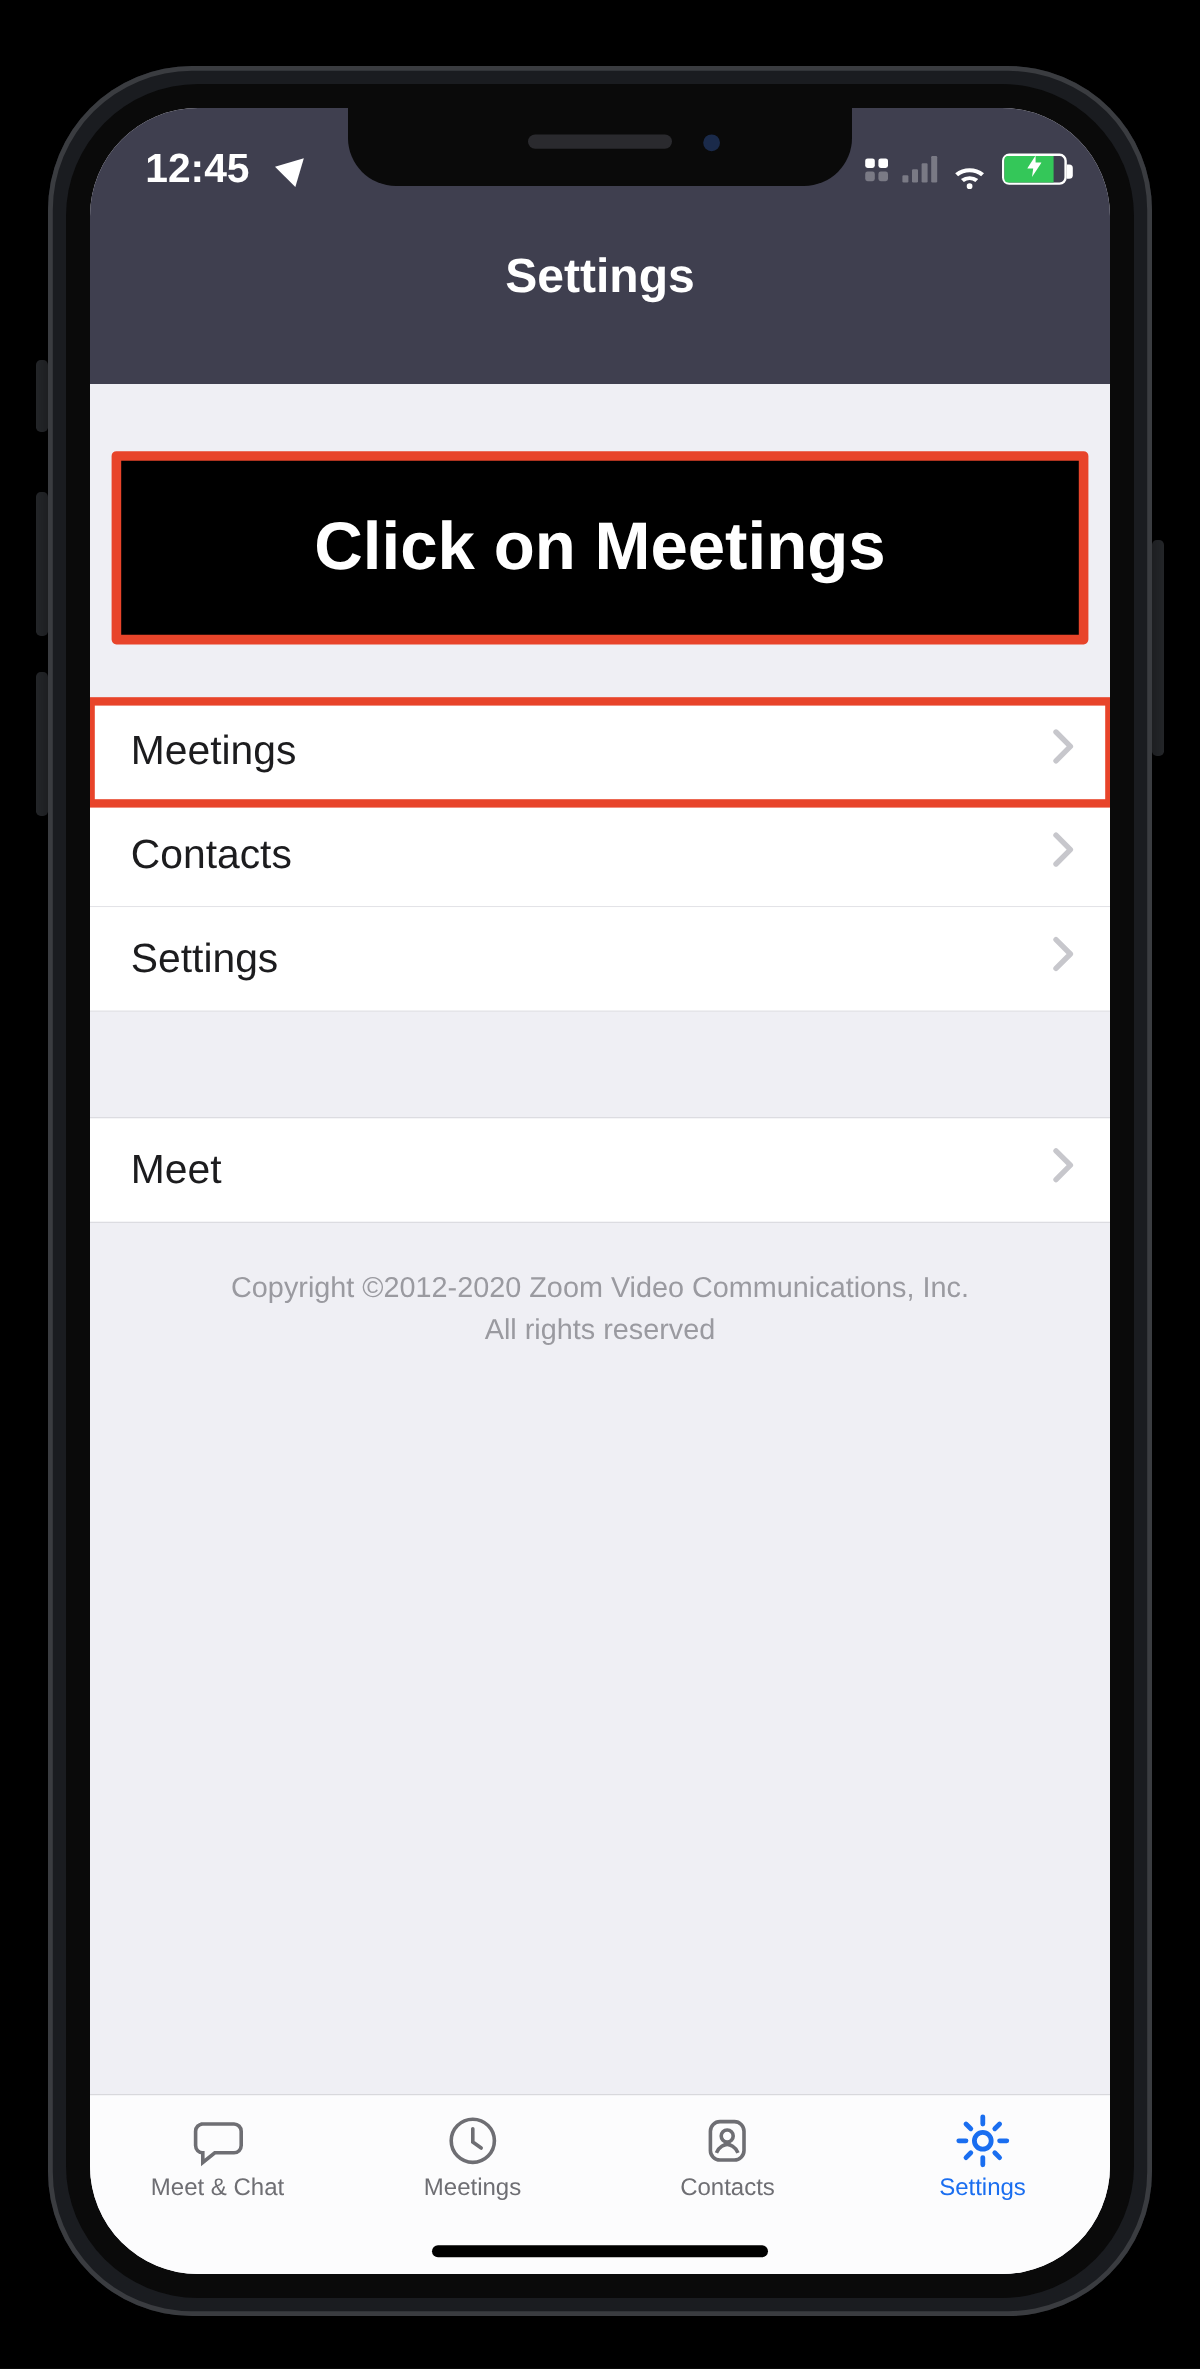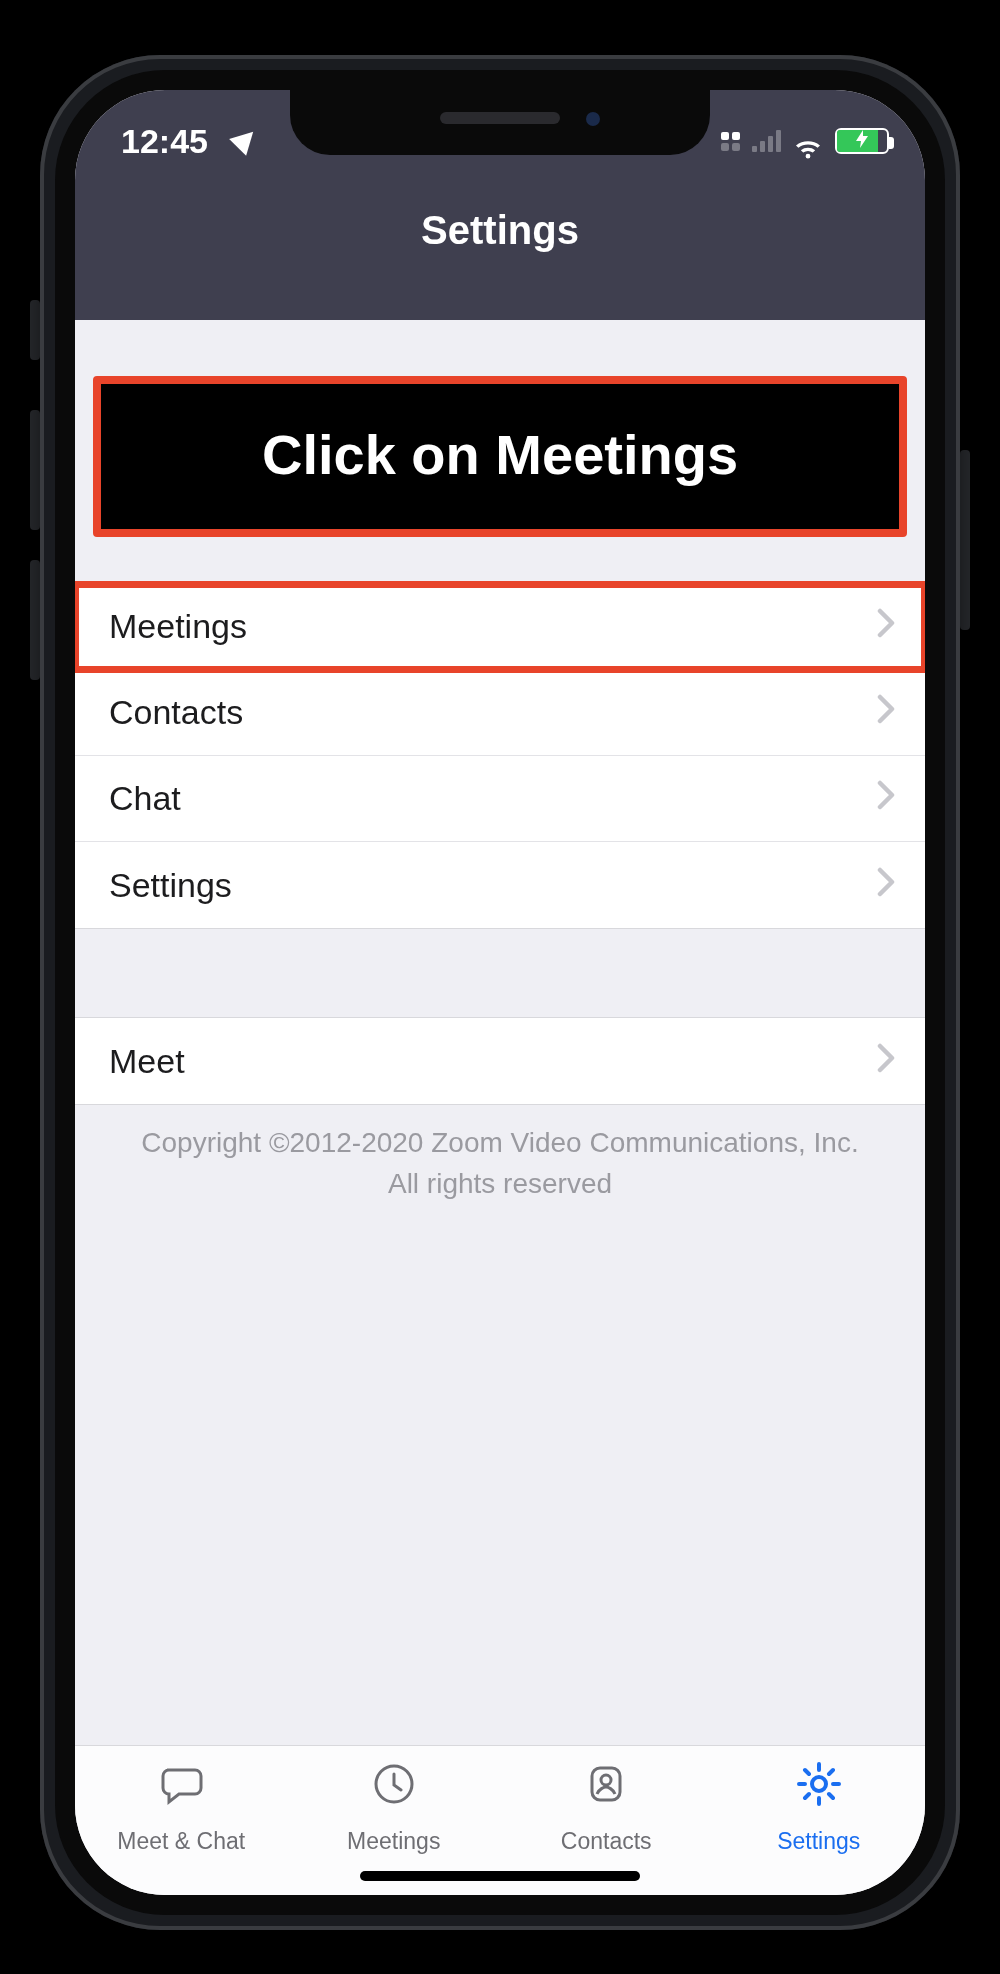--- a/index.html
+++ b/index.html
@@ -145,34 +145,34 @@
   }
   .row:last-child { border-bottom:none; }
   .chev { color:#c7c7cc; }
   .chev svg { width:18px; height:30px; }
   .row-hl {
     outline:7px solid #e8442a;
     outline-offset:-4px;
     position:relative; z-index:2;
   }
   .copyright {
-    text-align:center; color:#9a9aa0; font-size:28px;
-    padding: 18px 40px 0; line-height:1.45;
+    text-align:center; color:#9a9aa0; font-size:24px;
+    padding: 38px 40px 0; line-height:1.45;
   }
 
   
   .tabbar {
     position:absolute; left:0; right:0; bottom:0; height:150px;
     background:#fcfcfd; border-top:1px solid #d8d8dc;
     display:flex; justify-content:space-around; align-items:flex-start;
     padding-top:14px;
   }
   .tab {
-    display:flex; flex-direction:column; align-items:center; gap:20px;
-    color:#6e6e73; font-size:23px; width:180px;
+    display:flex; flex-direction:column; align-items:center; gap:4px;
+    color:#6e6e73; font-size:20px; width:180px;
   }
   .tab.active { color:#1a6ef0; }
   .tab .ico { height:48px; display:flex; align-items:center; justify-content:center; }
   .tab svg { width:48px; height:48px; }
   .home-ind {
     position:absolute; bottom:14px; left:50%; transform:translateX(-50%);
     width:280px; height:10px; background:#000; border-radius:6px;
   }
 </style>
 </head>
@@ -241,26 +241,20 @@
                 <path d="M2 2l8 8-8 8" stroke="#c7c7cc" stroke-width="3" fill="none" stroke-linecap="round" stroke-linejoin="round"></path>
               </svg></span>
         </div>
         <div class="row">
           <span>Contacts</span>
           <span class="chev"><svg viewBox="0 0 12 20">
                 <path d="M2 2l8 8-8 8" stroke="#c7c7cc" stroke-width="3" fill="none" stroke-linecap="round" stroke-linejoin="round"></path>
               </svg></span>
         </div>
         <div class="row">
-          <span>Chat</span>
-          <span class="chev"><svg viewBox="0 0 12 20">
-                <path d="M2 2l8 8-8 8" stroke="#c7c7cc" stroke-width="3" fill="none" stroke-linecap="round" stroke-linejoin="round"></path>
-              </svg></span>
-        </div>
-        <div class="row">
           <span>Settings</span>
           <span class="chev"><svg viewBox="0 0 12 20">
                 <path d="M2 2l8 8-8 8" stroke="#c7c7cc" stroke-width="3" fill="none" stroke-linecap="round" stroke-linejoin="round"></path>
               </svg></span>
         </div>
       </div>
 
       <div style="height:44px"></div>
 
 

